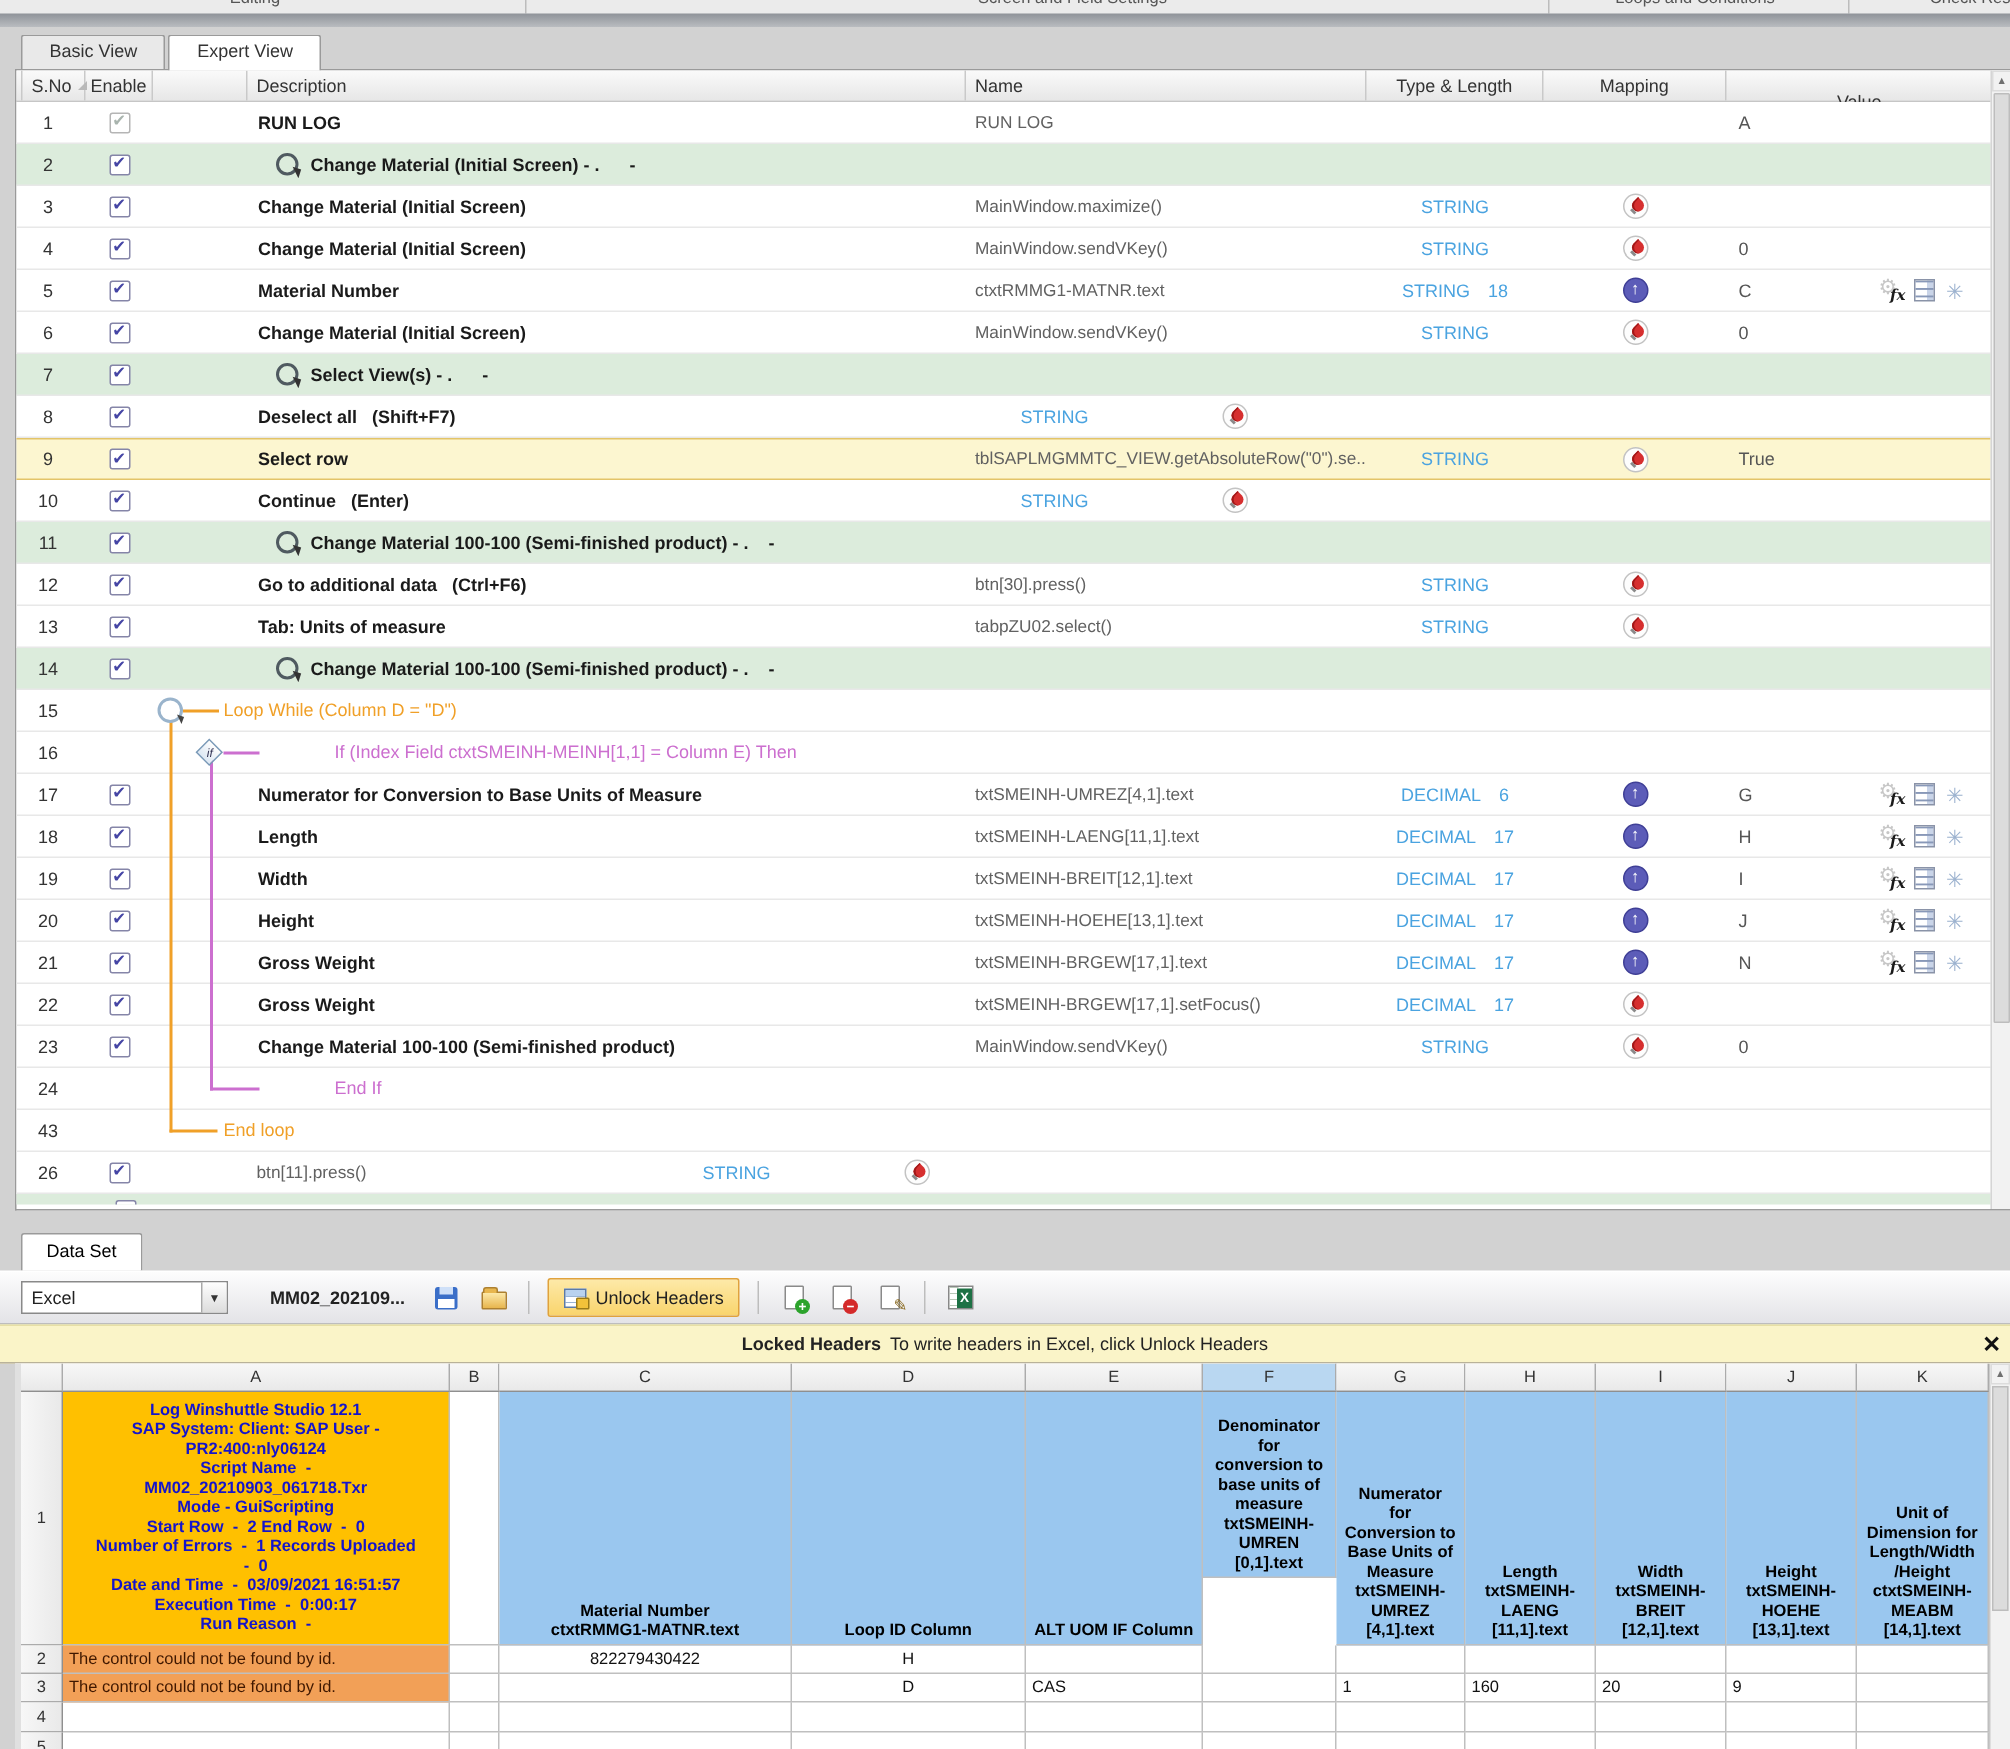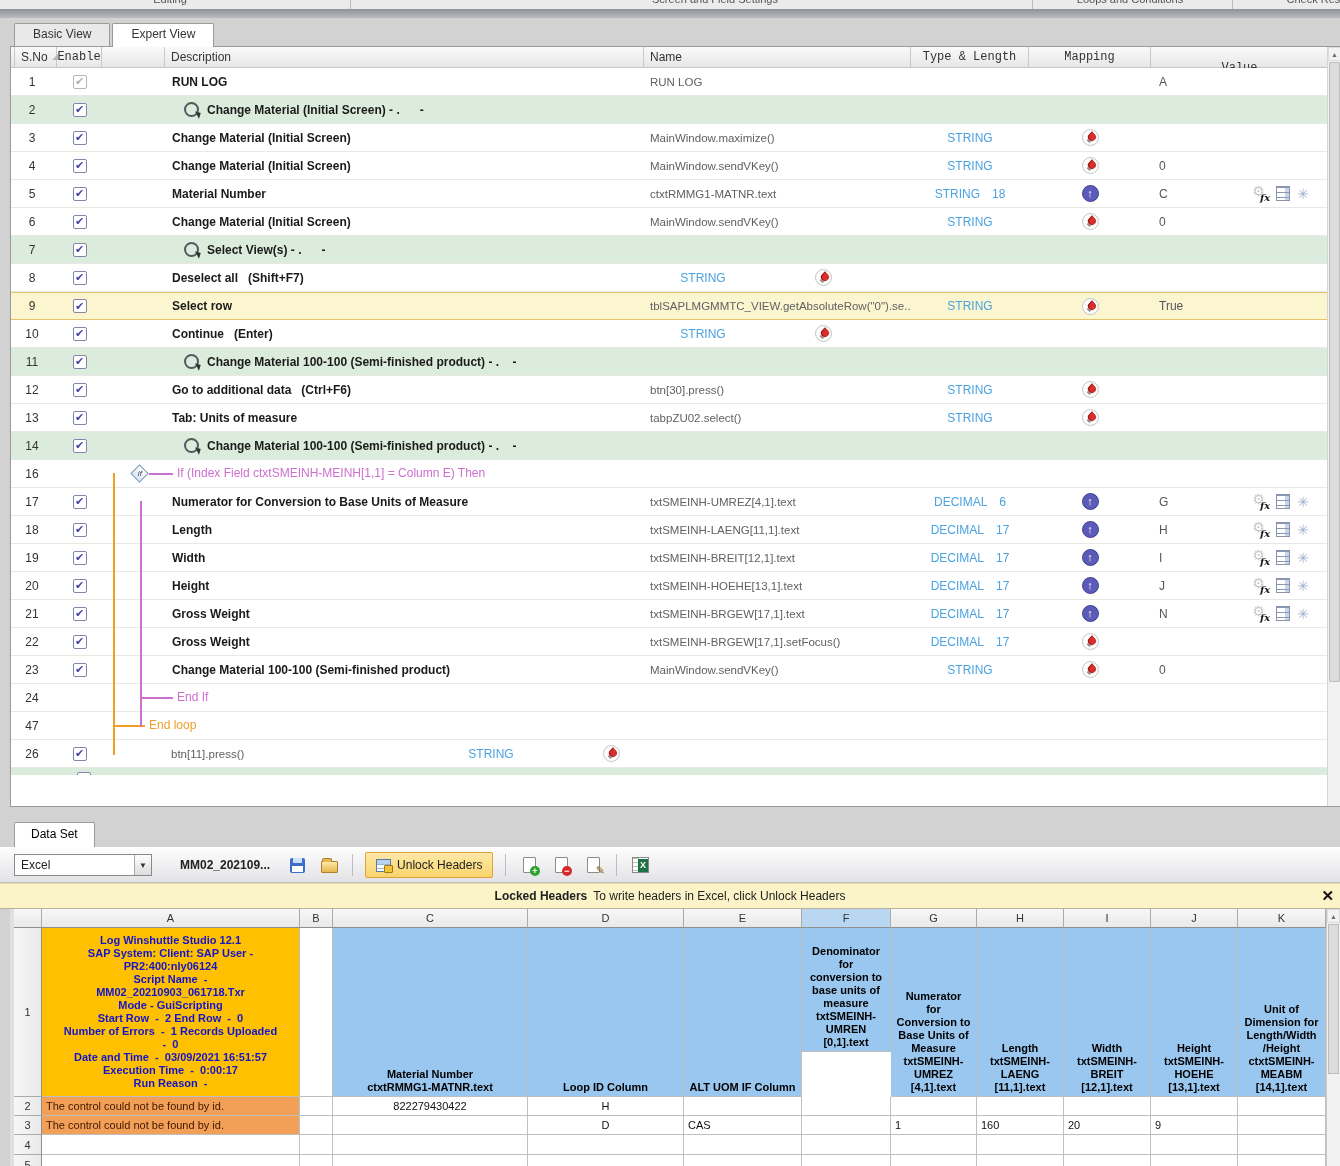--- a/index.html
+++ b/index.html
@@ -21,21 +21,21 @@
     border-radius:2px 2px 0 0; }
   .vtab.active { background:#fff; position:relative; z-index:3; height:24px; font-weight:400; }
 
   
   .panel { position:relative; margin-left:10px; width:1330px; height:761px;
     background:#fff; border:1px solid #9a9a9a; border-right:none; }
   .shead { display:flex; height:21px; background:linear-gradient(#fafafa,#e7e7e7);
     border-bottom:1px solid #c6c6c6; font-size:12px; color:#333; }
   .shead .hc { border-right:1px solid #c9c9c9; display:flex; align-items:center;
     padding:0 6px; position:relative; }
-  .hc.cen { justify-content:center;font-family:Liberation Mono, monospace; }
+  .hc.cen { justify-content:center; }
   .sort-tri { width:0;height:0; margin-left:4px; border-left:6px solid transparent;
     border-bottom:6px solid #b9b9b9; }
   .c-gut{width:4px;} .c-sno{width:42px;} .c-en{width:45px;} .c-ic{width:63px;}
   .c-desc{width:479px;} .c-name{width:267px;} .c-type{width:118px;}
   .c-map{width:122px;} .c-val{width:177px;margin-top:21px;}
   .rows { position:relative; }
   .srow { display:flex; height:28px; border-bottom:1px solid #e8e8e8;
     position:relative; background:#fff; font-size:12px; }
   .srow.green { background:#dcecdc; }
   .srow.yellow { background:#fcf6d0; border-top:1px solid #e3c468; border-bottom:1px solid #e3c468; }
@@ -83,21 +83,21 @@
     border:2px solid #9ab4cc; border-radius:50%; background:#fff; z-index:2; }
   .flow-ic-loop::after { content:""; position:absolute; right:-2px; bottom:-2px;
     border-left:5px solid transparent; border-top:5px solid #444; transform:rotate(20deg); }
   .flow-ic-if { position:absolute; left:122px; top:7px; width:13px; height:13px;
     border:1px solid #7a9ab8; background:linear-gradient(#fdfdfd,#dde8f4);
     transform:rotate(45deg); z-index:2; display:flex; align-items:center; justify-content:center; }
   .flow-ic-if span { transform:rotate(-45deg); font-size:8px; font-style:italic; color:#335; }
   .flow-h { position:absolute; top:13px; height:2px; }
   .flow-lbl { position:absolute; top:6px; font-size:12px; white-space:pre; }
   .orange { color:#f0a028; } .bg-orange { background:#f0a028; }
-  .pink { color:#cc6fcf; } .bg-pink { background:#cc6fcf; }
+  .pink { color:#cc6fcf;margin-left:46px; } .bg-pink { background:#cc6fcf; }
   .vline { position:absolute; width:2px; z-index:1; }
   
   .sscroll { position:absolute; right:-1px; top:0; width:14px; height:100%;
     background:#f2f2f2; border-left:1px solid #d5d5d5; }
   .sbtn { height:14px; display:flex; align-items:center; justify-content:center;
     font-size:7px; color:#707070; background:#f2f2f2; border:1px solid #dcdcdc; }
   .sthumb { margin:1px 1px; height:620px; background:#dcdcdc; border:1px solid #bdbdbd; border-radius:1px; }
   .sliver { height:7px; background:#dcecdc; overflow:hidden; display:flex; }
   .sliver .chk { margin-left:66px; margin-top:4px; }
 
@@ -431,20 +431,28 @@
       <div class="srow green">
         <div class="cell sno">14</div>
         <div class="cell gut"></div>
         <div class="cell en">
           <span class="chk">✔</span>
         </div>
         <div class="cell ic"></div>
         <div class="cell desc"><span class="screen-ic"></span>Change Material 100-100 (Semi-finished product) - .    -</div>
       </div>
       <div class="srow">
+        <div class="cell sno">15</div>
+        <div class="cell gut"></div>
+        <div class="cell en"></div>
+        <span class="flow-ic-loop"></span>
+      <span class="flow-h bg-orange" style="left:111px;width:24px"></span>
+      <span class="flow-lbl orange" style="left:138px">Loop While (Column D = "D")</span>
+      </div>
+      <div class="srow">
         <div class="cell sno">16</div>
         <div class="cell gut"></div>
         <div class="cell en"></div>
         <span class="flow-ic-if">
           <span>if</span>
         </span>
       <span class="flow-h bg-pink" style="left:138px;width:24px"></span>
       <span class="flow-lbl pink" style="left:166px">If (Index Field ctxtSMEINH-MEINH[1,1] = Column E) Then</span>
       </div>
       <div class="srow">
@@ -622,21 +630,21 @@
         </div>
       </div>
       <div class="srow">
         <div class="cell sno">24</div>
         <div class="cell gut"></div>
         <div class="cell en"></div>
         <span class="flow-h bg-pink" style="left:129px;width:33px"></span>
       <span class="flow-lbl pink" style="left:166px">End If</span>
       </div>
       <div class="srow">
-        <div class="cell sno">47</div>
+        <div class="cell sno">43</div>
         <div class="cell gut"></div>
         <div class="cell en"></div>
         <span class="flow-h bg-orange" style="left:102px;width:32px"></span>
       <span class="flow-lbl orange" style="left:138px">End loop</span>
       </div>
       <div class="srow">
         <div class="cell sno">26</div>
         <div class="cell gut"></div>
         <div class="cell en">
           <span class="chk">✔</span>

